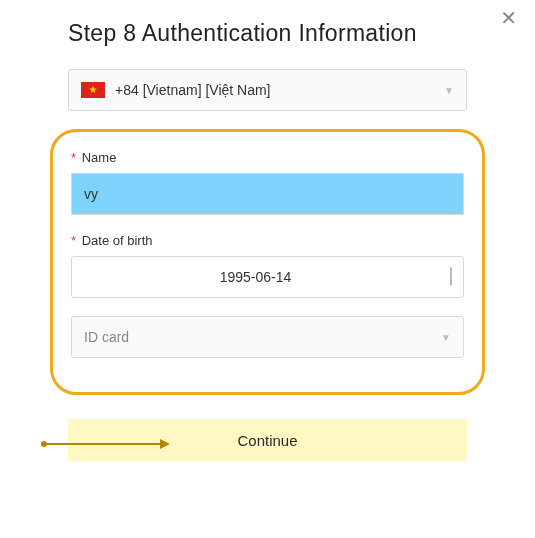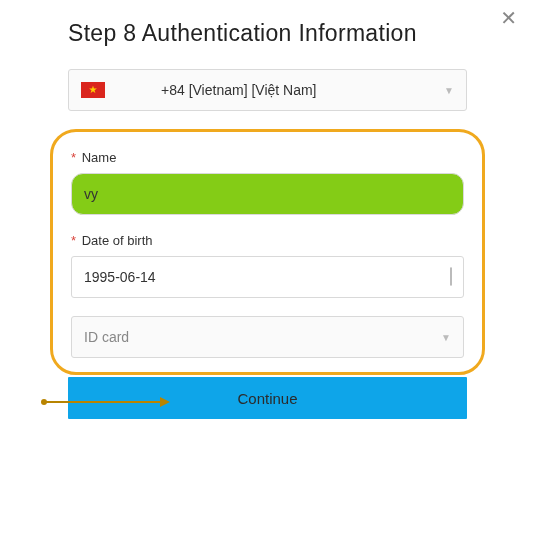--- a/index.html
+++ b/index.html
@@ -46,21 +46,20 @@
     }
     .control {
       display: flex;
       align-items: center;
       border: 1px solid #d9d9d9;
       border-radius: 3px;
       padding: 10px 12px;
       background: #fff;
       width: 100%;
       height: 42px;
-      gap: 46px;
     }
     .control.select {
       cursor: pointer;
       background: #fafafa;
     }
     .control .flag {
       width: 24px;
       height: 16px;
       background: #da251d;
       margin-right: 10px;
@@ -102,42 +101,42 @@
       content: "";
       position: absolute;
       top: 2px;
       left: 1px;
       right: 1px;
       height: 1px;
       background: #bbb;
     }
     .text-input {
       border: 1px solid #d9d9d9;
-      border-radius: 12px;
+      border-radius: 1px;
       padding: 10px 12px;
       width: 100%;
       height: 42px;
       font-size: 14px;
       color: #333;
       outline: none;
-      background: #84cc16;
+      background: #7dd3fc;
     }
     .highlight-group {
       border: 3px solid #f0a91e;
       border-radius: 26px;
-      padding: 18px 18px 10px 18px;
-      margin: 8px -18px 2px -18px;
+      padding: 18px 18px 30px 18px;
+      margin: 8px -18px 24px -18px;
     }
     .highlight-group .field:last-child {
       margin-bottom: 4px;
     }
     .continue-btn {
       width: 100%;
       height: 42px;
-      background: #0ea5e9;
+      background: #fef9c3;
       border: none;
       color: #2b2b2b;
       font-size: 15px;
       cursor: pointer;
       border-radius: 1px;
     }
     .arrow-annot {
       position: absolute;
       bottom: 46px;
       left: 44px;
@@ -162,20 +161,21 @@
       width: 6px;
       height: 6px;
       background: #b88400;
       border-radius: 50%;
     }
     .date-wrap {
       position: relative;
     }
     .date-wrap .control {
       padding-right: 36px;
+      text-align: center;
     }
     .date-wrap .cal-pos {
       position: absolute;
       right: 12px;
       top: 50%;
       transform: translateY(-50%);
     }
   </style>
 </head>
 <body>

